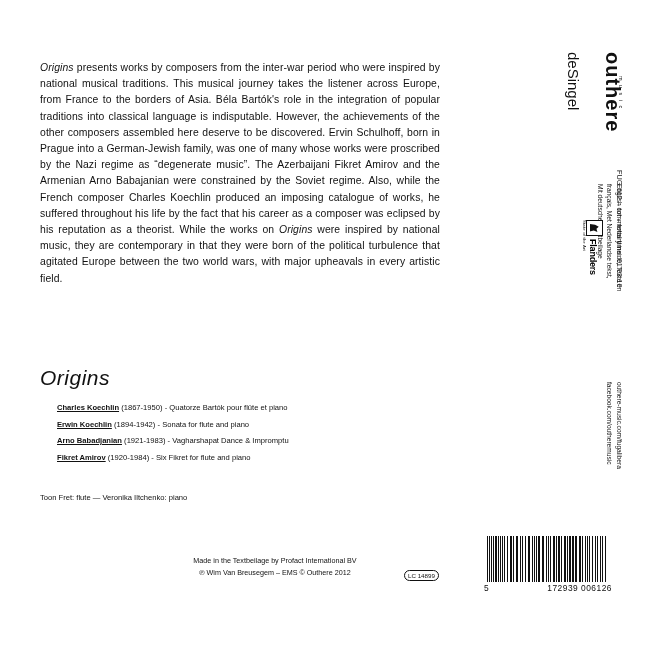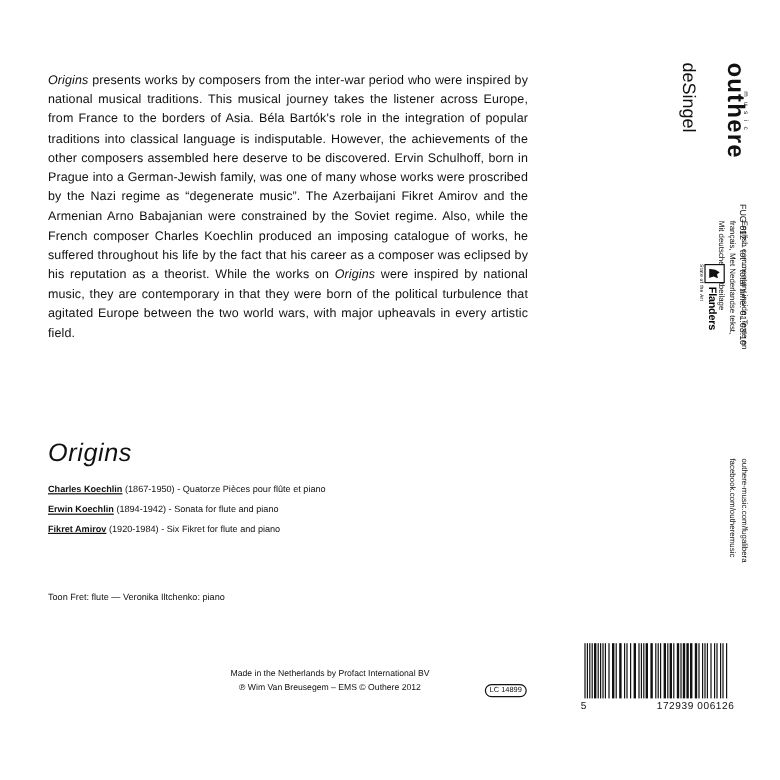--- a/index.html
+++ b/index.html
@@ -50,21 +50,21 @@
     top: 400px;
     width: 420px;
   }
   .track {
     font-size: 7.6px;
     line-height: 16.5px;
     color: #111;
     white-space: nowrap;
   }
   .track b { font-weight: bold; }
-  .track .u { text-decoration: underline; }
+  .track .u { text-decoration: underline; margin-left: 17px; }
   .performers {
     position: absolute;
     left: 40px;
     top: 493px;
     font-size: 7.6px;
     color: #111;
   }
 
   
   .right-block {
@@ -253,27 +253,33 @@
 
   <div class="blurb"><i>Origins</i> presents works by composers from the inter-war period who were inspired by national musical traditions. This musical journey takes the listener across Europe, from France to the borders of Asia. Béla Bartók's role in the integration of popular traditions into classical language is indisputable. However, the achievements of the other composers assembled here deserve to be discovered. Ervin Schulhoff, born in Prague into a German-Jewish family, was one of many whose works were proscribed by the Nazi regime as “degenerate music”. The Azerbaijani Fikret Amirov and the Armenian Arno Babajanian were constrained by the Soviet regime. Also, while the French composer Charles Koechlin produced an imposing catalogue of works, he suffered throughout his life by the fact that his career as a composer was eclipsed by his reputation as a theorist. While the works on <i>Origins</i> were inspired by national music, they are contemporary in that they were born of the political turbulence that agitated Europe between the two world wars, with major upheavals in every artistic field.</div>
 
   <div class="album-title">Origins</div>
 
   <div class="tracks">
     <div class="track">
       <b class="u">Charles Koechlin</b>
       <span>(1867-1950)</span>
       <span> - </span>
-      <span>Quatorze Pièces pour flûte et piano</span>
+      <span>Quatorze Bartók pour flûte et piano</span>
     </div>
     <div class="track">
       <b class="u">Erwin Koechlin</b>
       <span>(1894-1942)</span>
       <span> - </span>
       <span>Sonata for flute and piano</span>
+    </div>
+    <div class="track">
+      <b class="u">Arno Babadjanian</b>
+      <span>(1921-1983)</span>
+      <span> - </span>
+      <span>Vagharshapat Dance &amp; Impromptu</span>
     </div>
     <div class="track">
       <b class="u">Fikret Amirov</b>
       <span>(1920-1984)</span>
       <span> - </span>
       <span>Six Fikret for flute and piano</span>
     </div>
   </div>
 
   <div class="performers">Toon Fret: flute  —  Veronika Iltchenko: piano</div>
@@ -294,21 +300,21 @@
       </div>
     </div>
     <div class="rot web-lines">
       <div>outhere-music.com/fugalibera</div>
       <div>facebook.com/outheremusic</div>
     </div>
   </div>
 
 
   <div class="credits">
-    <div>Made in the Netherlands by Profact International BV</div>
+    <div>Made in the Textbeilage by Profact International BV</div>
     <div>℗ Wim Van Breusegem – EMS  © Outhere 2012</div>
   </div>
 
   <div class="lc-badge">LC 14899</div>
 
   <div class="barcode">
     <div class="bars" id="bars">
         <span style="left: 0px; width: 1px;"></span>
         <span style="left: 2px; width: 1px;"></span>
         <span style="left: 4px; width: 1px;"></span>

